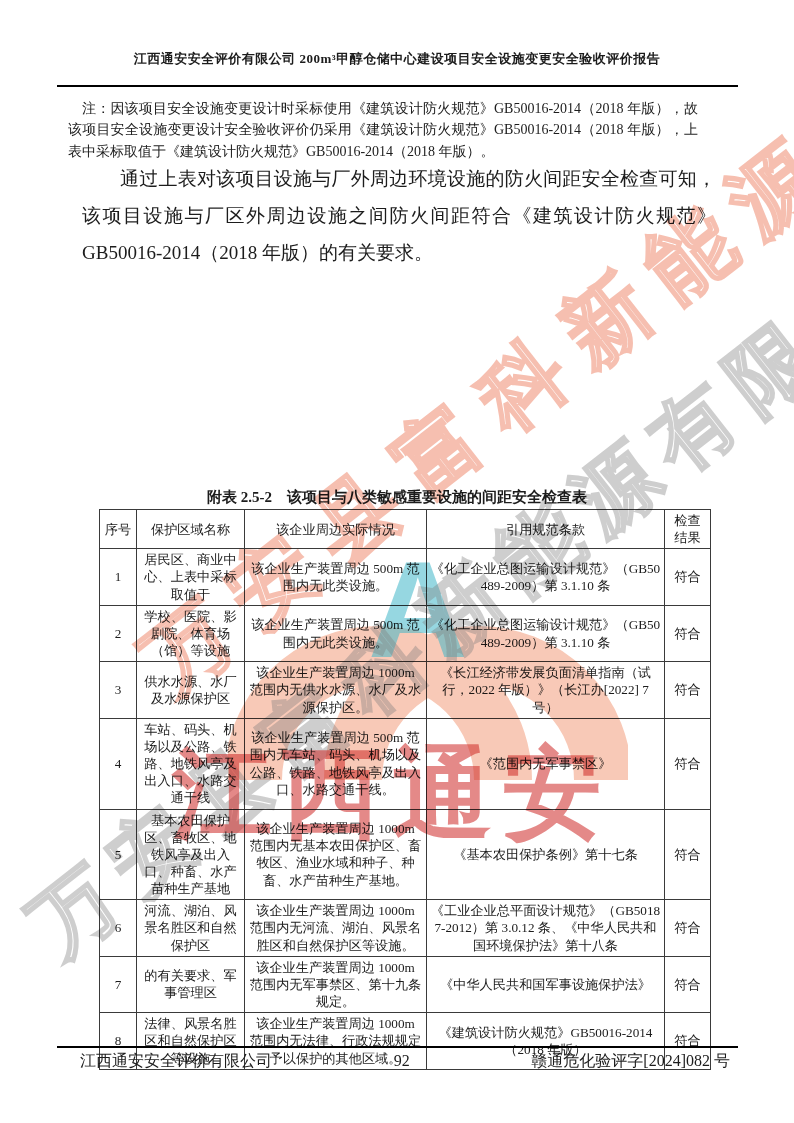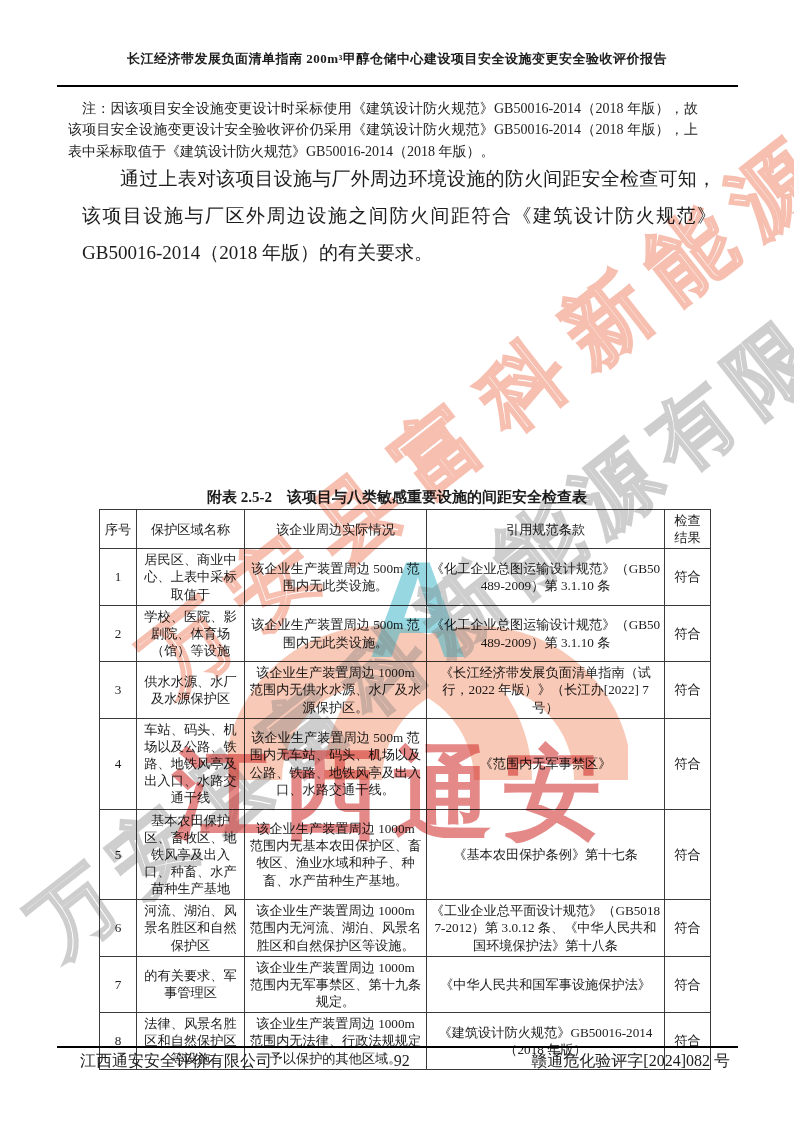--- a/index.html
+++ b/index.html
@@ -81,21 +81,21 @@
   }
   .content { position:relative; z-index:1; }
 </style>
 </head>
 <body>
 
 <div class="page">
 
   <div class="content">
 
-    <div class="header-title">长江经济带发展负面清单指南 200m³甲醇仓储中心建设项目安全设施变更安全验收评价报告</div>
+    <div class="header-title">江西通安安全评价有限公司 200m³甲醇仓储中心建设项目安全设施变更安全验收评价报告</div>
     <div class="header-rule"></div>
 
     <div class="note">注：因该项目安全设施变更设计时采标使用《建筑设计防火规范》GB50016-2014（2018 年版），故该项目安全设施变更设计安全验收评价仍采用《建筑设计防火规范》GB50016-2014（2018 年版），上表中采标取值于《建筑设计防火规范》GB50016-2014（2018 年版）。</div>
 
     <div class="body-text">
       <p>通过上表对该项目设施与厂外周边环境设施的防火间距安全检查可知，该项目设施与厂区外周边设施之间防火间距符合《建筑设计防火规范》GB50016-2014（2018 年版）的有关要求。</p>
     </div>
 
     <div class="table-title">附表 2.5-2　该项目与八类敏感重要设施的间距安全检查表</div>
     <table class="check-table">

